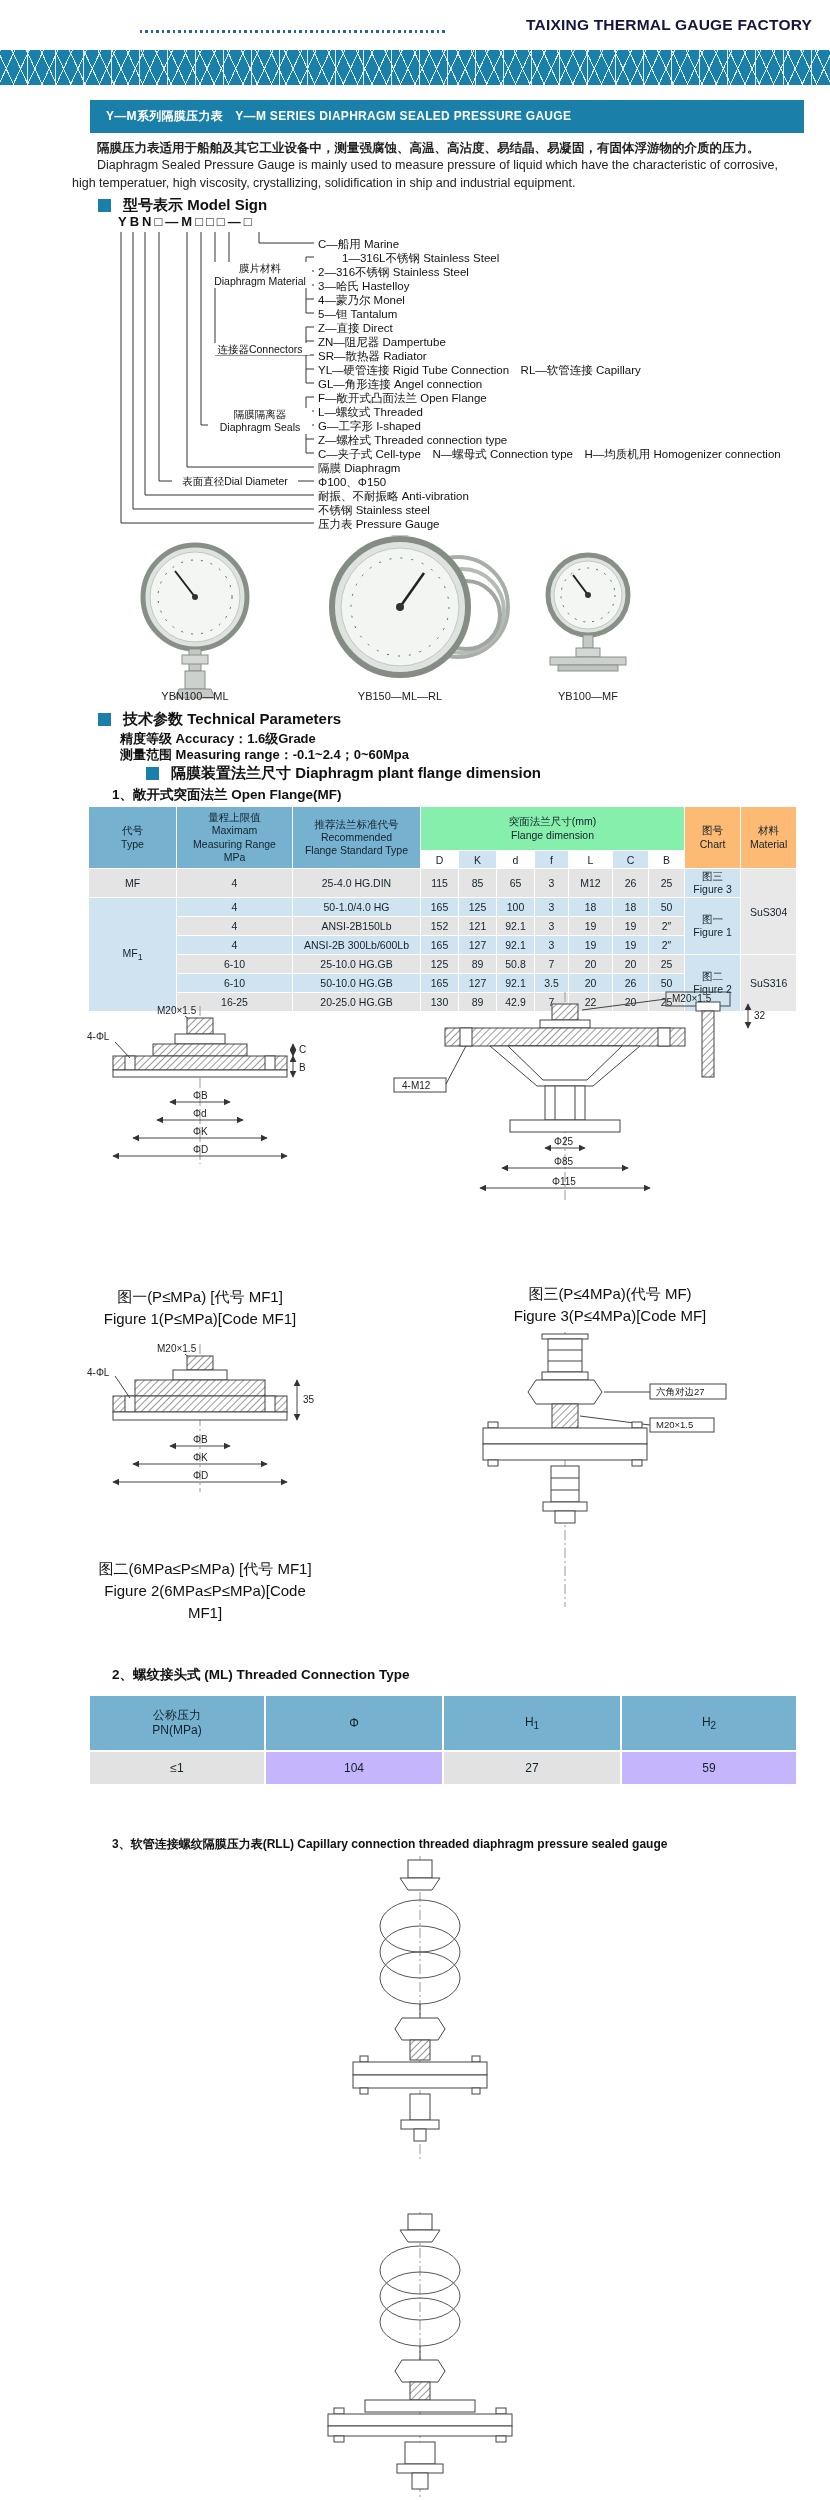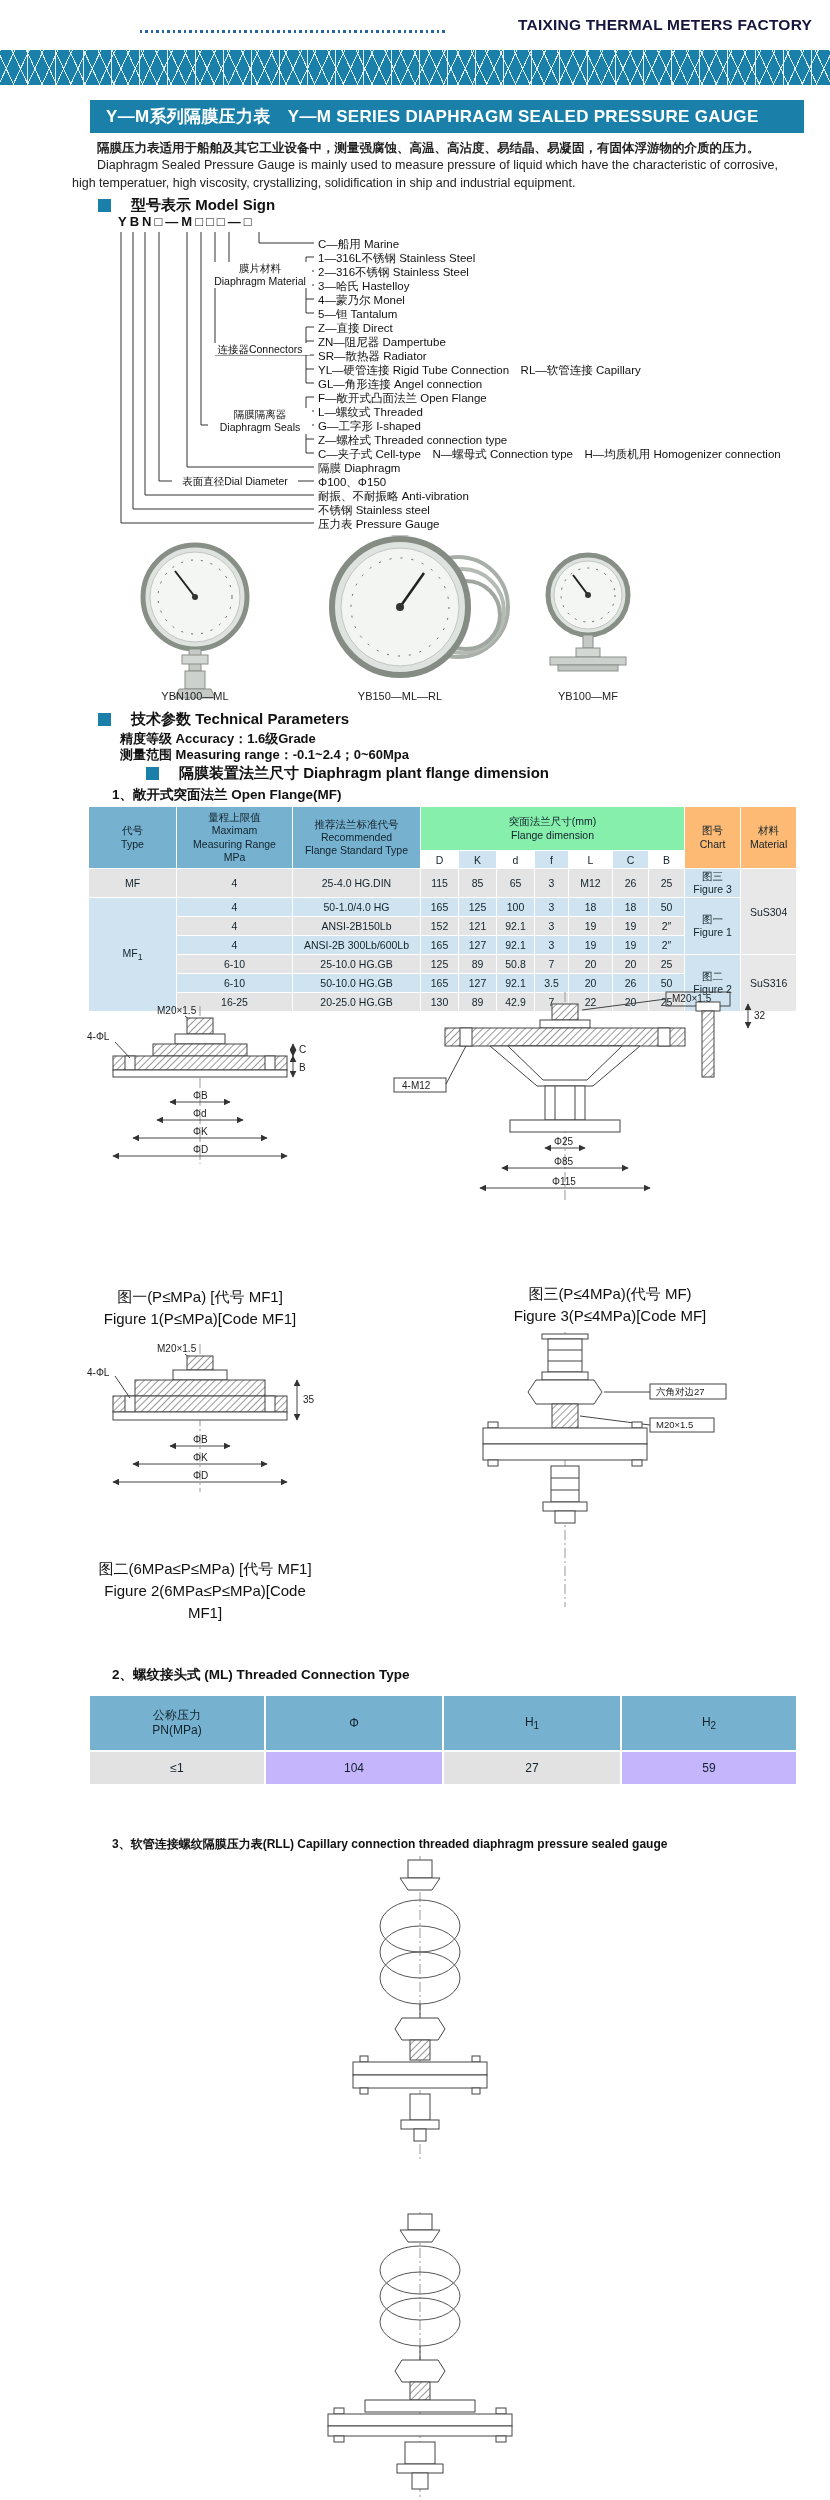--- a/index.html
+++ b/index.html
@@ -11,27 +11,27 @@
         background:repeating-linear-gradient(90deg,#27649b 0 2.5px,transparent 2.5px 5.5px);}
   .factory{left:450px;top:16px;width:362px;text-align:right;font-size:15.5px;font-weight:bold;
            color:#15153d;letter-spacing:.2px;}
   .xband{left:0;top:50px;width:830px;height:35px;
      background:
       repeating-linear-gradient(65deg,rgba(255,255,255,0) 0 12px,rgba(255,255,255,.85) 12px 13px),
       repeating-linear-gradient(-65deg,rgba(255,255,255,0) 0 12px,rgba(255,255,255,.85) 12px 13px),
       repeating-linear-gradient(90deg,rgba(255,255,255,0) 0 27px,rgba(255,255,255,.85) 27px 28px),
       #1a80aa;}
   .titlebar{left:90px;top:100px;width:714px;height:33px;background:#1a80aa;color:#fff;
-            font-size:17px;font-weight:bold;line-height:33px;padding-left:16px;box-sizing:border-box;
+            font-size:12px;font-weight:bold;line-height:33px;padding-left:16px;box-sizing:border-box;
             letter-spacing:.3px;white-space:nowrap;}
   .intro{left:72px;top:140px;width:706px;font-size:12.5px;line-height:1.38;}
   .intro p{margin:0;text-indent:2em;}
   .intro .cn{font-weight:bold;}
   
-  .sech{display:flex;align-items:center;gap:20px;font-size:15px;font-weight:bold;color:#111;}
+  .sech{display:flex;align-items:center;gap:12px;font-size:15px;font-weight:bold;color:#111;}
   .sech .sq{width:13px;height:13px;background:#1a80aa;flex:0 0 auto;}
   .subh{font-size:13.5px;font-weight:bold;color:#111;}
   .techline{font-size:13px;font-weight:600;color:#111;}
   
   .code{left:118px;top:214px;font-size:13px;font-weight:bold;letter-spacing:3px;color:#111;}
   #tree{left:60px;top:232px;width:720px;height:300px;}
   #tree svg{position:absolute;left:0;top:0;}
   .titem{position:absolute;left:258px;font-size:11.5px;white-space:nowrap;color:#111;}
   .tgroup{position:absolute;text-align:center;font-size:10.5px;background:#fff;color:#111;line-height:1.15;}
   
@@ -61,21 +61,21 @@
   .figcap{position:absolute;text-align:center;font-size:15px;line-height:1.45;color:#111;}
   .s34{left:112px;top:0;width:660px;font-size:12px;font-weight:600;color:#111;}
   svg text{font-family:"Liberation Sans",sans-serif;}
 </style>
 </head>
 <body>
 
 <div id="page">
 
   <div class="abs dots"></div>
-  <div class="abs factory">TAIXING THERMAL METERS FACTORY</div>
+  <div class="abs factory">TAIXING THERMAL GAUGE FACTORY</div>
   <div class="abs xband"></div>
   <div class="abs titlebar">Y—M系列隔膜压力表　Y—M SERIES DIAPHRAGM SEALED PRESSURE GAUGE</div>
 
   <div class="abs intro">
     <p class="cn">隔膜压力表适用于船舶及其它工业设备中，测量强腐蚀、高温、高沾度、易结晶、易凝固，有固体浮游物的介质的压力。</p>
     <p class="en">Diaphragm Sealed Pressure Gauge is mainly used to measure pressure of liquid which have the characteristic of corrosive, high temperatuer, high viscosity,  crystallizing, solidification in ship and industrial equipment.</p>
   </div>
 
   <div class="abs sech" style="left:98px;top:196px;">
     <span class="sq"></span>
@@ -115,21 +115,21 @@
         <polyline points="199,0 199,11 254,11"></polyline>
       </g>
     </svg>
     <div class="tgroup mline" style="left:148px;top:30px;width:104px;">膜片材料
 Diaphragm Material</div>
     <div class="tgroup" style="left:150px;top:111px;width:100px;">连接器Connectors</div>
     <div class="tgroup mline" style="left:148px;top:176px;width:104px;">隔膜隔离器
 Diaphragm Seals</div>
     <div class="tgroup" style="left:112px;top:243px;width:126px;">表面直径Dial Diameter</div>
     <div class="titem" style="top:5px;">C—船用 Marine</div>
-    <div class="titem" style="top:19px;">1—316L不锈钢 Stainless Steel</div>
+    <div class="titem" style="top:19px;margin-left:24px;">1—316L不锈钢 Stainless Steel</div>
     <div class="titem" style="top:33px;">2—316不锈钢 Stainless Steel</div>
     <div class="titem" style="top:47px;">3—哈氏 Hastelloy</div>
     <div class="titem" style="top:61px;">4—蒙乃尔 Monel</div>
     <div class="titem" style="top:75px;">5—钽 Tantalum</div>
     <div class="titem" style="top:89px;">Z—直接 Direct</div>
     <div class="titem" style="top:103px;">ZN—阻尼器 Dampertube</div>
     <div class="titem" style="top:117px;">SR—散热器 Radiator</div>
     <div class="titem" style="top:131px;">YL—硬管连接 Rigid Tube Connection　RL—软管连接 Capillary</div>
     <div class="titem" style="top:145px;">GL—角形连接 Angel connection</div>
     <div class="titem" style="top:159px;">F—敞开式凸面法兰 Open Flange</div>

